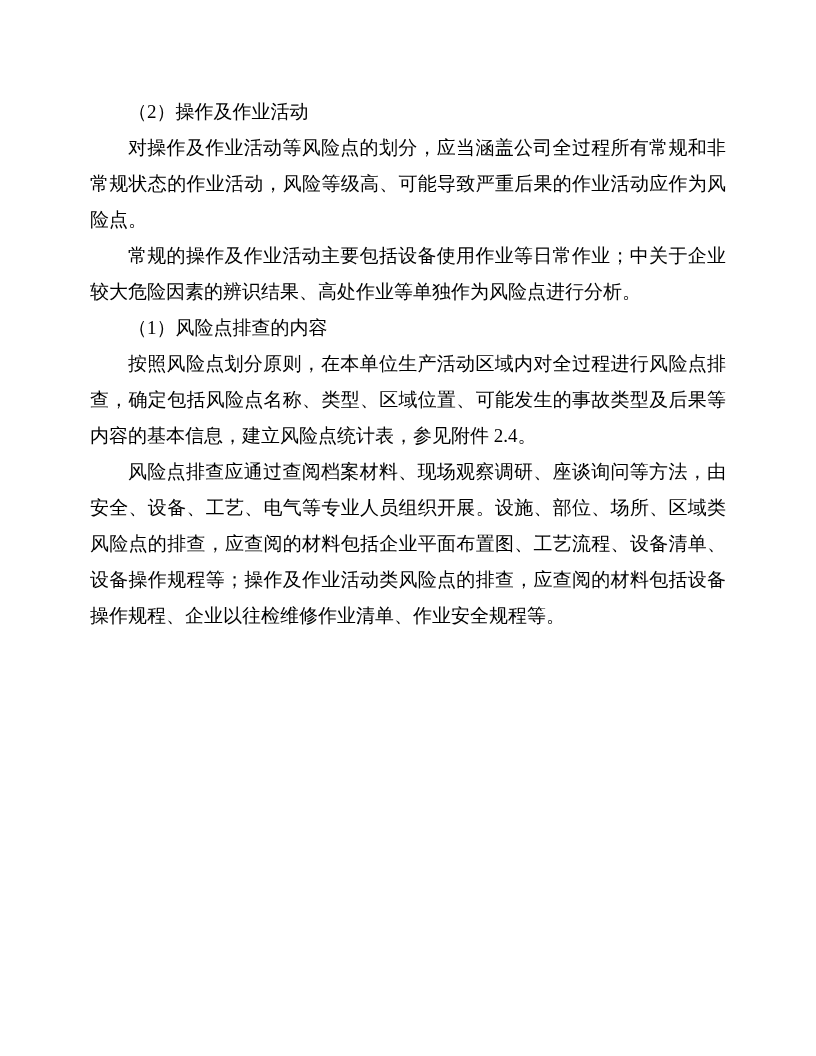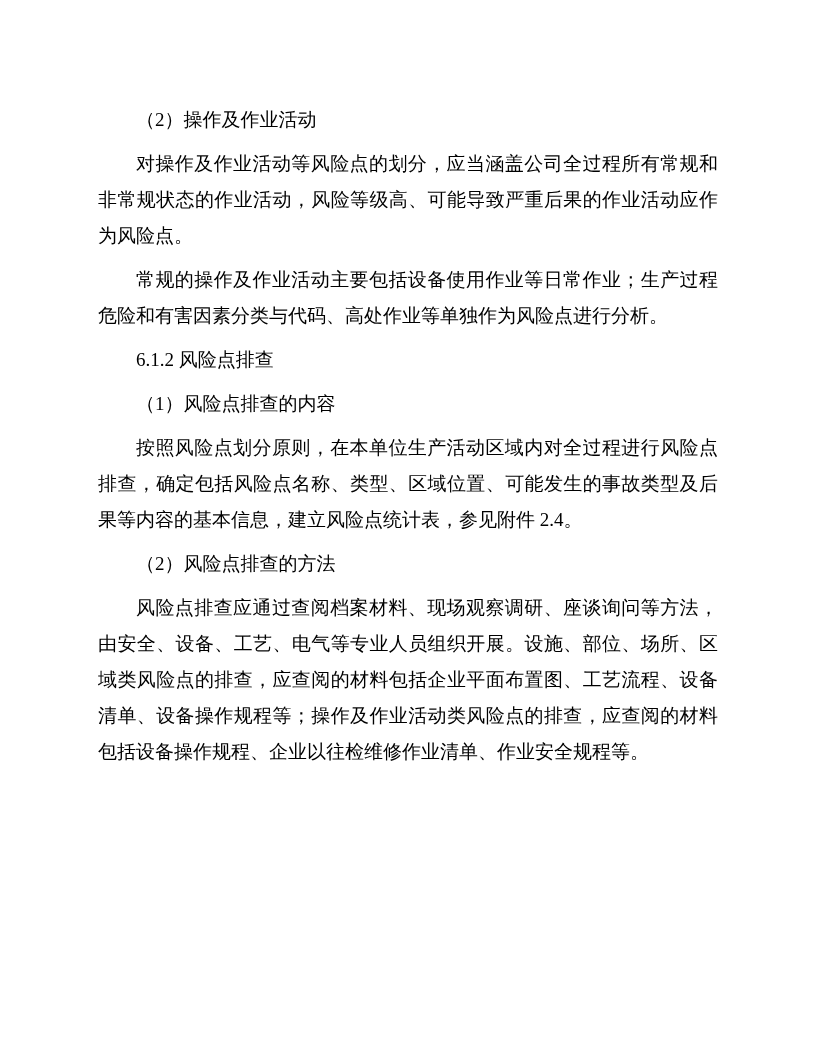--- a/index.html
+++ b/index.html
@@ -13,21 +13,21 @@
     height: 1056px;
     margin: 0 auto;
     background: #ffffff;
     box-sizing: border-box;
     padding: 94px 90px 0 90px;
     overflow: hidden;
     font-family: "Liberation Serif", "DejaVu Serif", serif;
     color: #000000;
   }
   .para {
-    margin: 8px;
+    margin: 0;
     font-size: 19px;
     line-height: 36px;
     text-indent: 2em;
     color: #000000;
     font-weight: 400;
   }
   .para.body {
     text-align: justify;
     text-justify: inter-ideograph;
   }
@@ -36,20 +36,18 @@
     white-space: nowrap;
   }
 </style>
 </head>
 <body>
 
 <div class="page" style="background: rgb(255, 255, 255); color: rgb(0, 0, 0);">
   <div id="paragraphs">
       <p class="para heading">（2）操作及作业活动</p>
       <p class="para body">对操作及作业活动等风险点的划分，应当涵盖公司全过程所有常规和非常规状态的作业活动，风险等级高、可能导致严重后果的作业活动应作为风险点。</p>
-      <p class="para body">常规的操作及作业活动主要包括设备使用作业等日常作业；生产过程危险和有害因素分类与代码、高处作业等单独作为风险点进行分析。</p>
-      <p class="para heading">6.1.2 风险点排查</p>
+      <p class="para body">常规的操作及作业活动主要包括设备使用作业等日常作业；中关于企业较大危险因素的辨识结果、高处作业等单独作为风险点进行分析。</p>
       <p class="para heading">（1）风险点排查的内容</p>
       <p class="para body">按照风险点划分原则，在本单位生产活动区域内对全过程进行风险点排查，确定包括风险点名称、类型、区域位置、可能发生的事故类型及后果等内容的基本信息，建立风险点统计表，参见附件 2.4。</p>
-      <p class="para heading">（2）风险点排查的方法</p>
       <p class="para body">风险点排查应通过查阅档案材料、现场观察调研、座谈询问等方法，由安全、设备、工艺、电气等专业人员组织开展。设施、部位、场所、区域类风险点的排查，应查阅的材料包括企业平面布置图、工艺流程、设备清单、设备操作规程等；操作及作业活动类风险点的排查，应查阅的材料包括设备操作规程、企业以往检维修作业清单、作业安全规程等。</p>
     </div>
 </div>
 
 </body></html>

